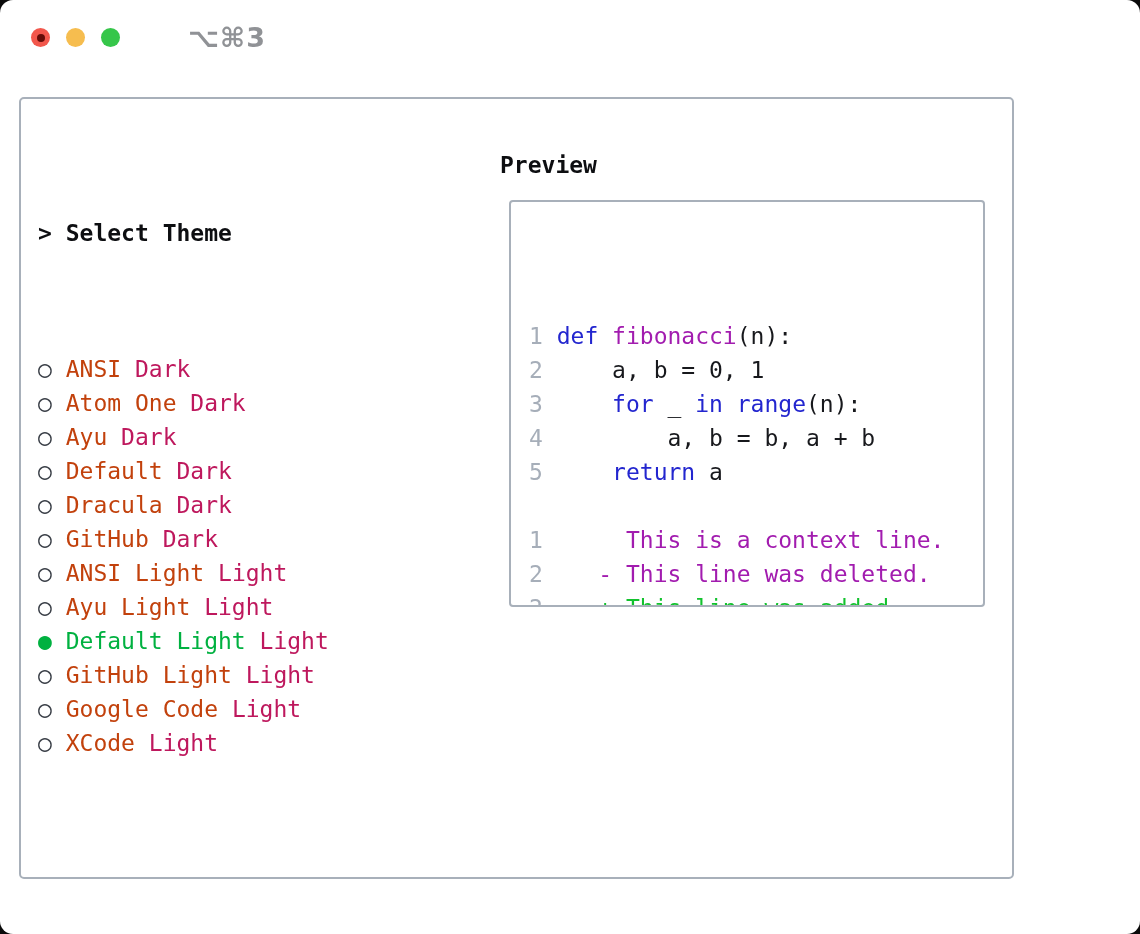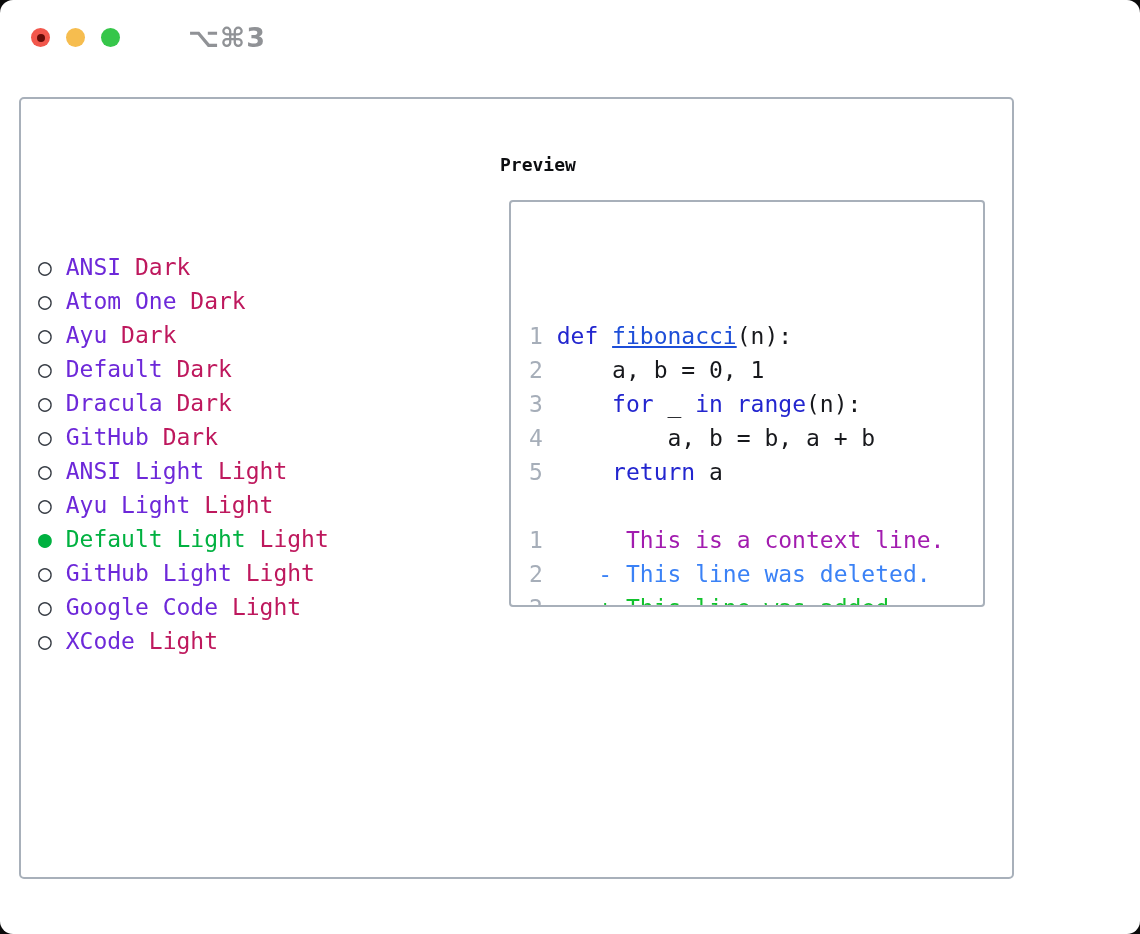--- a/index.html
+++ b/index.html
@@ -37,58 +37,59 @@
     background:#ffffff;
   }
   .left-col{
     position:absolute;left:17px;top:49px;
     font-size:23px;line-height:34px;white-space:pre;
   }
   .row{height:34px;}
   .cursor{font-weight:bold;color:#0d0e11;}
   .hdr{font-weight:bold;color:#0d0e11;}
   .bullet{color:#3c4149;}
-  .name{color:#6d28d9;}
+  .name{color:#c2410c;}
   .tag{color:#be185d;}
   .sel{color:#00b140;}
   
   .preview-title{
     position:absolute;left:479px;top:49px;height:34px;line-height:34px;
-    font-size:18px;font-weight:bold;color:#0d0e11;white-space:pre;
+    font-size:23px;font-weight:bold;color:#0d0e11;white-space:pre;
   }
   .preview-box{
     position:absolute;left:488px;top:101px;width:476px;height:407px;
     border:2px solid #a8b0ba;border-radius:4px;box-sizing:border-box;
     padding:15px 0 0 18px;overflow:hidden;
     font-size:23px;line-height:34px;white-space:pre;
   }
   .pline{height:34px;}
   .ln{color:#a6aeb9;}
   .kw{color:#2326cf;margin-top:29px;}
-  .fn{color:#1d4ed8;text-decoration:underline;}
+  .fn{color:#a21caf;}
   .tx{color:#17181c;}
   .ctx{color:#a21caf;}
-  .del{color:#3b82f6;}
+  .del{color:#a21caf;}
   .add{color:#12c22d;}
 </style>
 </head>
 <body>
 
 <div class="window">
 
   <div class="titlebar">
     <div class="light light-red"></div>
     <div class="light light-yellow"></div>
     <div class="light light-green"></div>
     <div class="win-title">⌥⌘3</div>
   </div>
 
   <div class="main-box">
 
     <div class="left-col">
+      <div class="row"><span class="cursor">&gt; </span><span class="hdr">Select Theme</span></div>
 
       <div id="theme-list"><div class="row"><span class="bullet">○ </span><span class="name">ANSI</span><span class="tag"> Dark</span></div><div class="row"><span class="bullet">○ </span><span class="name">Atom One</span><span class="tag"> Dark</span></div><div class="row"><span class="bullet">○ </span><span class="name">Ayu</span><span class="tag"> Dark</span></div><div class="row"><span class="bullet">○ </span><span class="name">Default</span><span class="tag"> Dark</span></div><div class="row"><span class="bullet">○ </span><span class="name">Dracula</span><span class="tag"> Dark</span></div><div class="row"><span class="bullet">○ </span><span class="name">GitHub</span><span class="tag"> Dark</span></div><div class="row"><span class="bullet">○ </span><span class="name">ANSI Light</span><span class="tag"> Light</span></div><div class="row"><span class="bullet">○ </span><span class="name">Ayu Light</span><span class="tag"> Light</span></div><div class="row"><span class="bullet sel">● </span><span class="name sel">Default Light</span><span class="tag"> Light</span></div><div class="row"><span class="bullet">○ </span><span class="name">GitHub Light</span><span class="tag"> Light</span></div><div class="row"><span class="bullet">○ </span><span class="name">Google Code</span><span class="tag"> Light</span></div><div class="row"><span class="bullet">○ </span><span class="name">XCode</span><span class="tag"> Light</span></div></div>
 
       <div class="row"></div>
 
       
 
       
 
       

